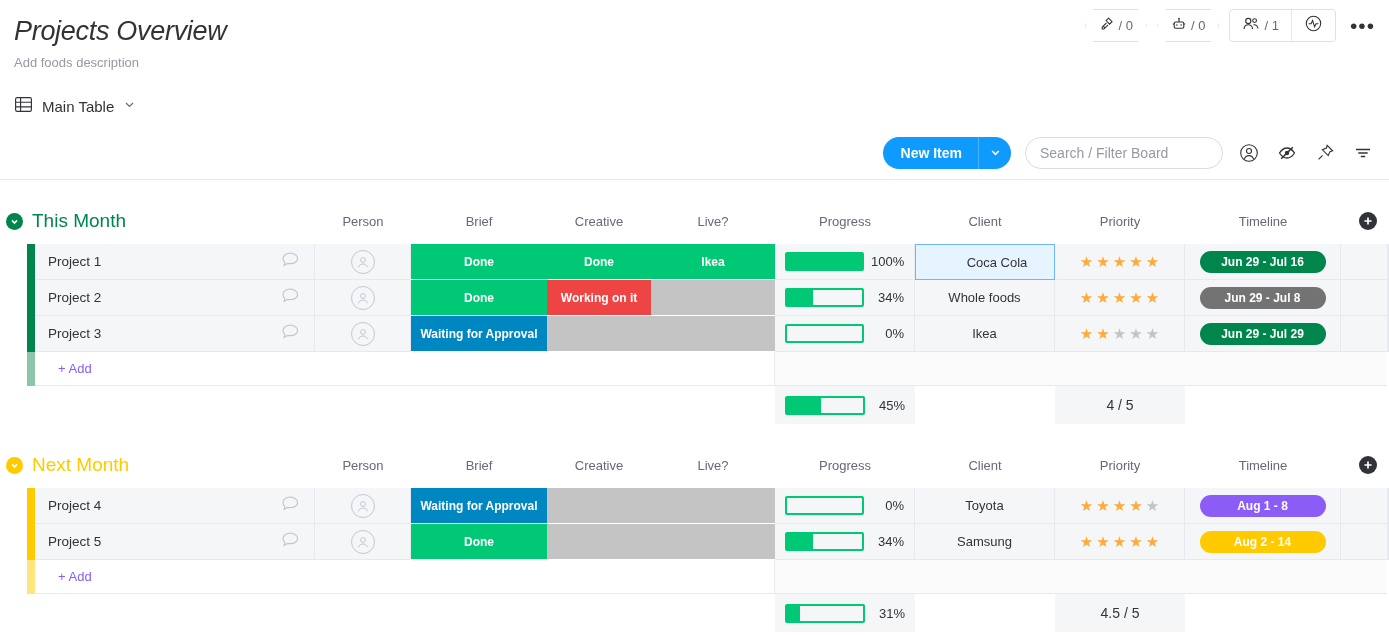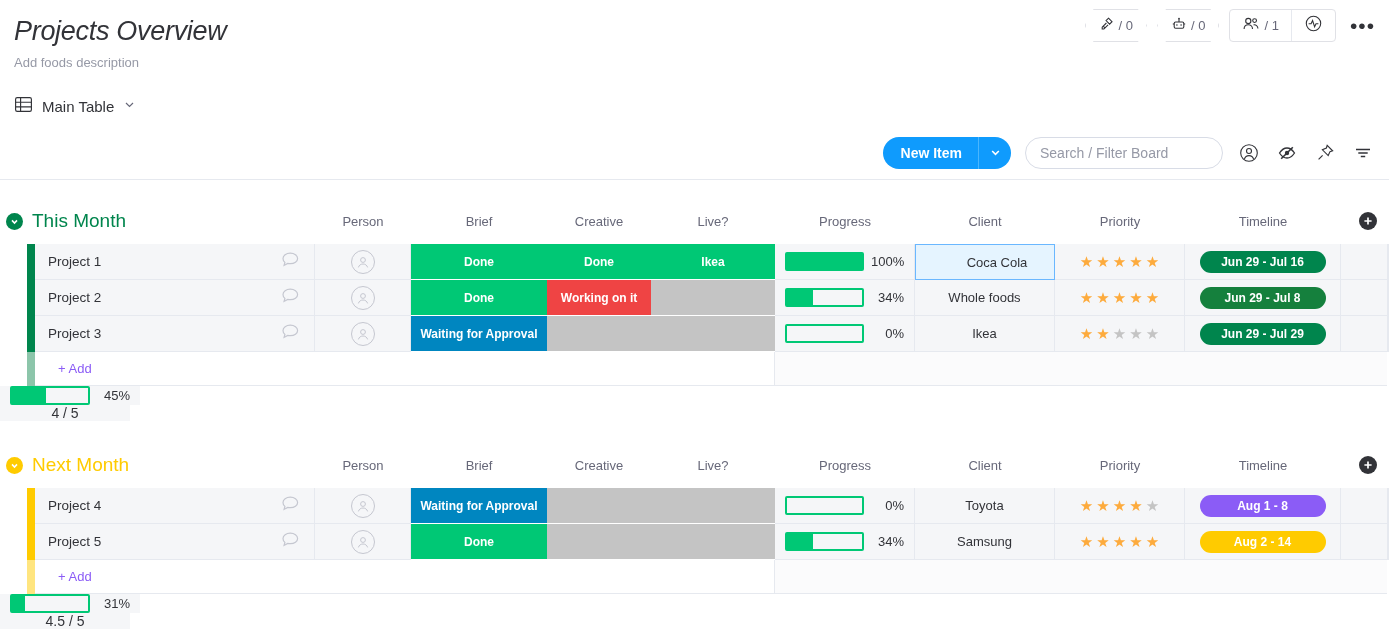--- a/index.html
+++ b/index.html
@@ -142,21 +142,21 @@
   .addrow { display: flex; height: 34px; align-items: stretch; }
   .addrow-bar { width: 8px; flex: none; margin-left: 27px; }
   .addrow-cell {
     flex: none; display: flex; align-items: center;
     padding-left: 23px; font-size: 13px; color: #8b5cf6;
     border-bottom: 1px solid #e6e9ef; border-right: 1px solid #e6e9ef;
     background: #fff;
   }
   .addrow-blank { border-bottom: 1px solid #e6e9ef; flex: none; background: #fff; }
 
-  .summary { display: flex; height: 38px; align-items: stretch; margin-top: 0; flex-direction: column; }
+  .summary { display: flex; height: 38px; align-items: stretch; margin-top: 0; }
   .summary-spacer { flex: none; }
   .summary-cell {
     flex: none; display: flex; align-items: center; justify-content: center;
     background: #f5f6f8; font-size: 14px; color: #323338; gap: 7px; padding: 0 10px;
   }
   .summary-blank { flex: none; }
   .right-gray { width: 14px; flex: none; background: #e6e9ef; }
 
   .person-circle {
     width: 24px; height: 24px; border-radius: 50%;
@@ -379,21 +379,21 @@
           <div class="cell" style="width:130px">
             <div class="stars">
               <span style="color:#fdab3d">★</span>
               <span style="color:#fdab3d">★</span>
               <span style="color:#fdab3d">★</span>
               <span style="color:#fdab3d">★</span>
               <span style="color:#fdab3d">★</span>
             </div>
           </div>
           <div class="cell" style="width:156px">
-            <span class="timeline-pill" style="background:#15803d">Jun 29 - Jul 8</span>
+            <span class="timeline-pill" style="background:#737373">Jun 29 - Jul 8</span>
           </div>
           <div class="cell" style="width:46px;border-right:none"></div>
           <div class="right-gray"></div>
         </div>
         <div class="row">
           <div class="row-colorbar" style="background:#00854d"></div>
           <div class="cell cell-name" style="width:280px">
             <span class="name-text">Project 3</span>
             <span><svg width="23" height="23" viewBox="0 0 23 23" fill="none" stroke="#c5c7d0" stroke-width="1.2">
                 <path d="M4 9.4c0-3 3.2-5.2 7.3-5.2s7.3 2.2 7.3 5.2-3.2 5.3-7.3 5.3c-.9 0-1.8-.1-2.6-.3l-3.6 2 .8-3c-1.2-1-1.9-2.4-1.9-4z"></path>

